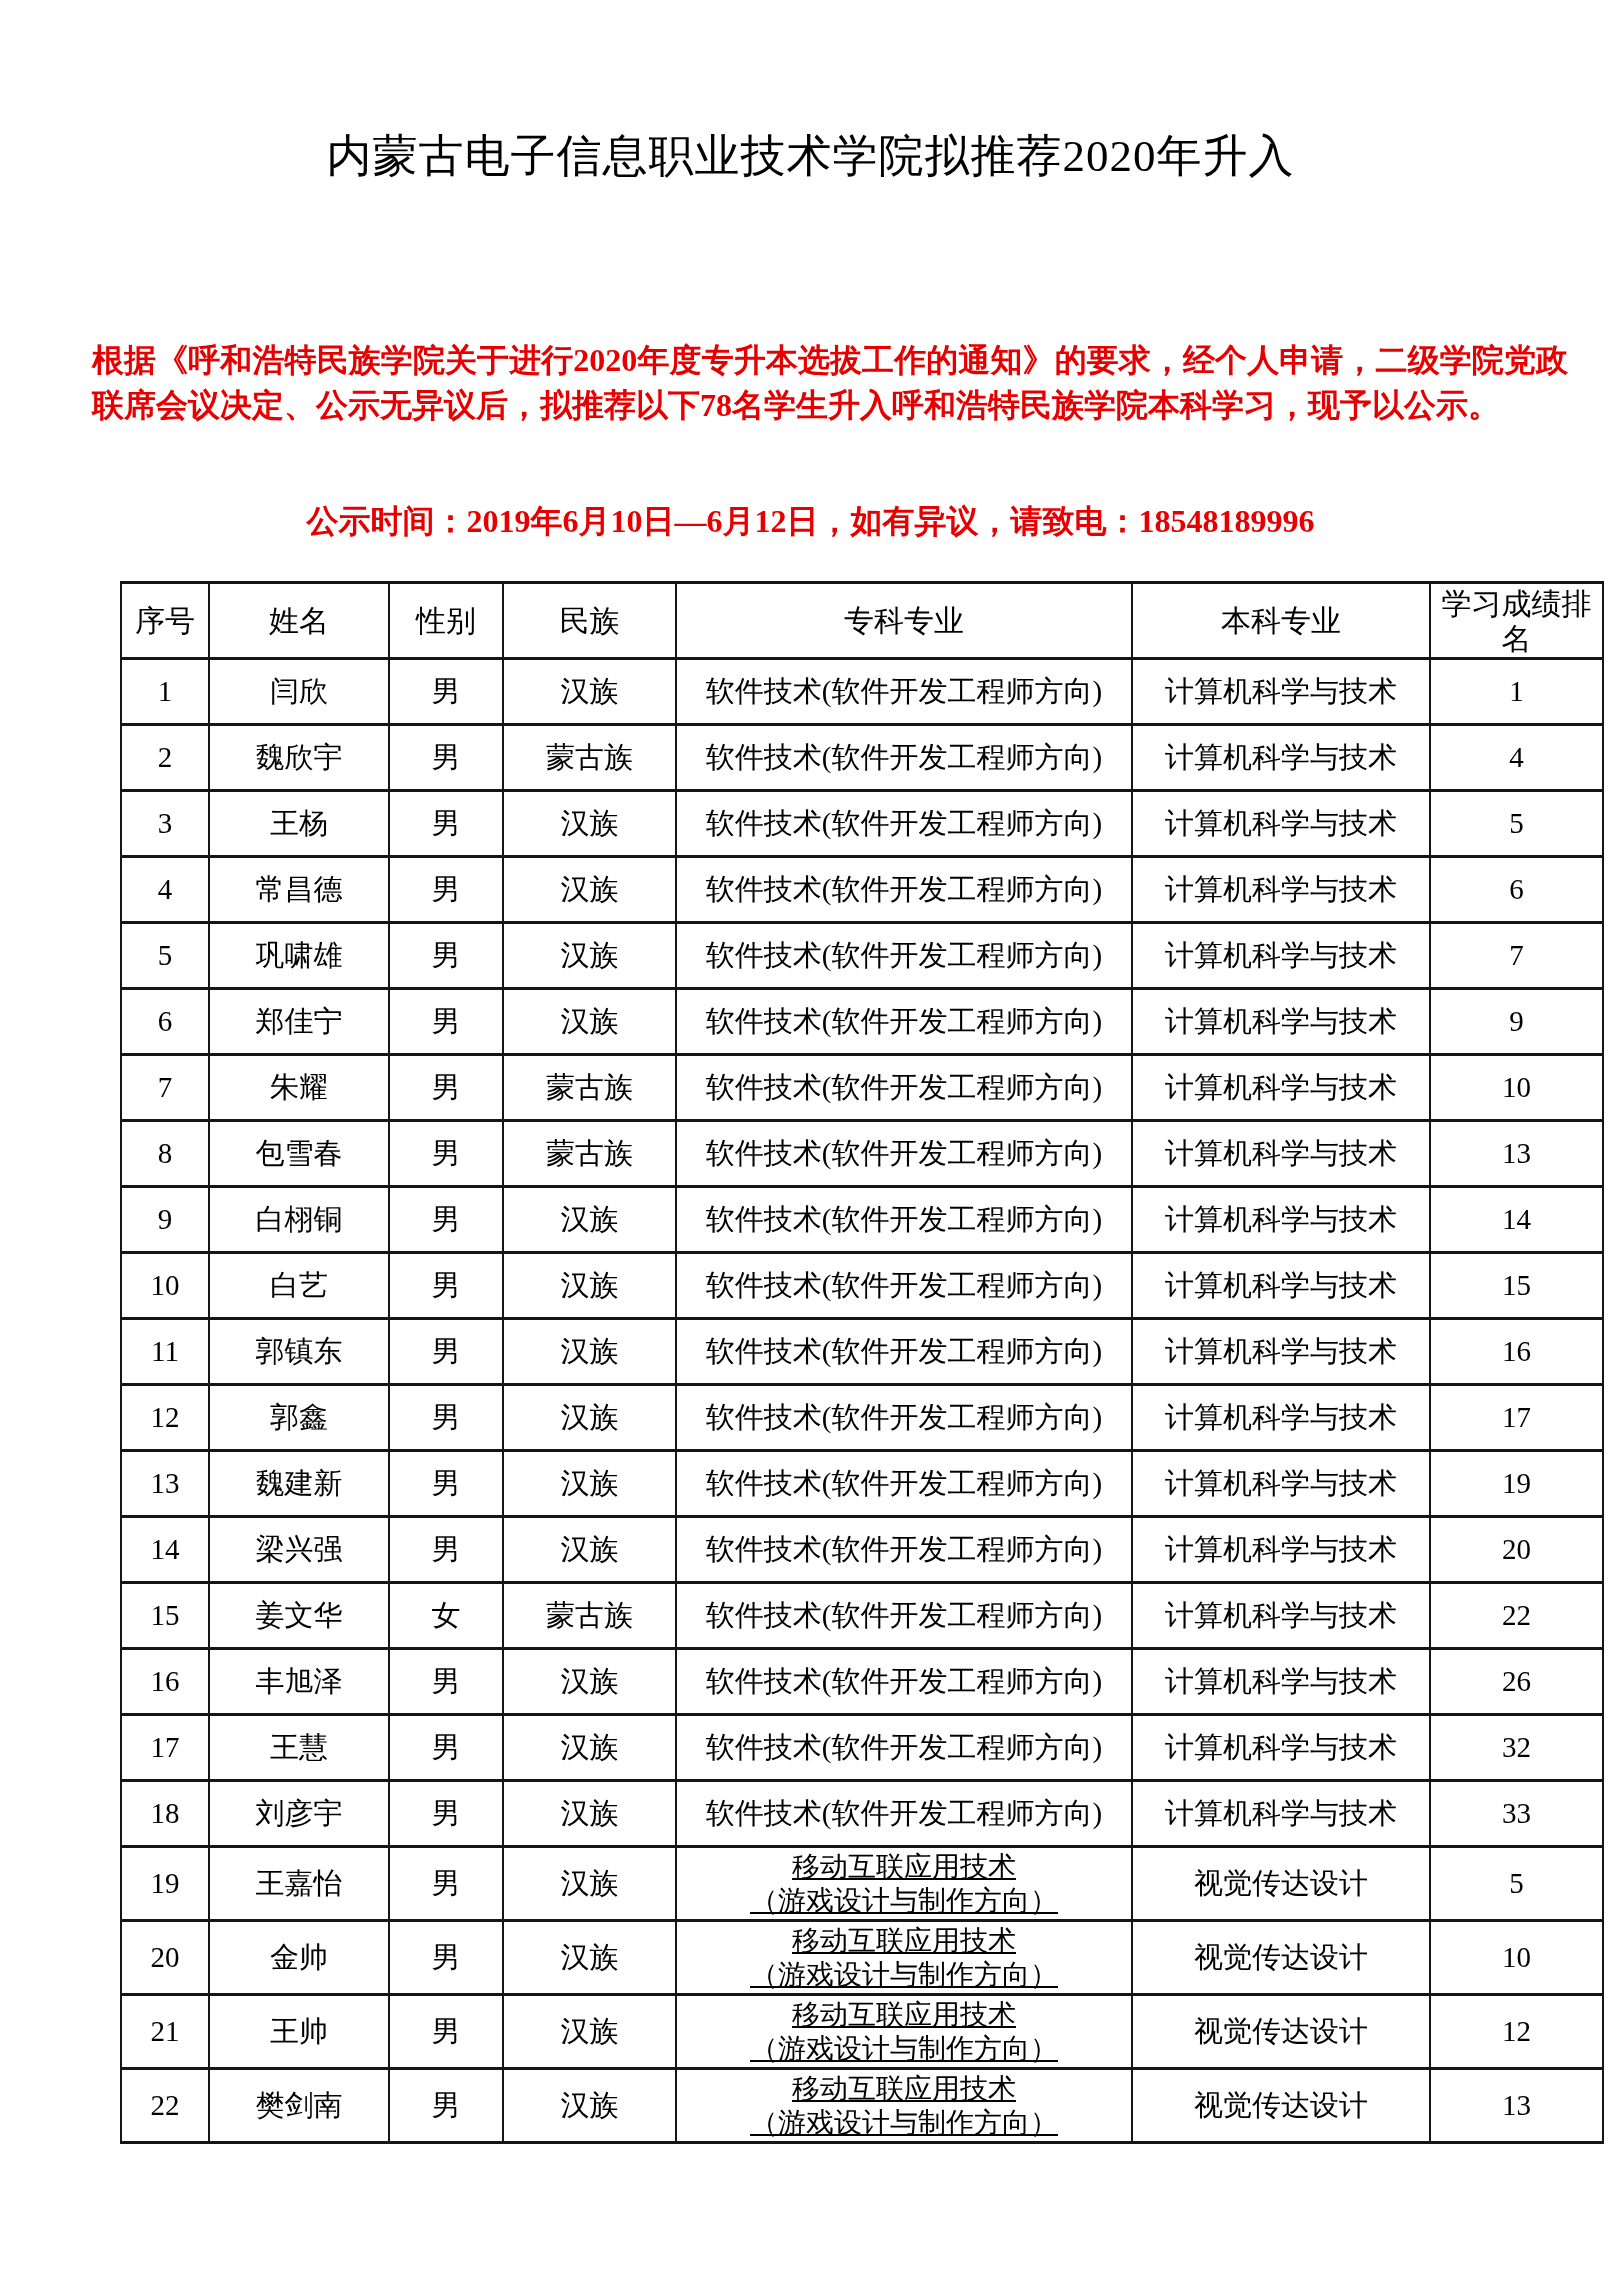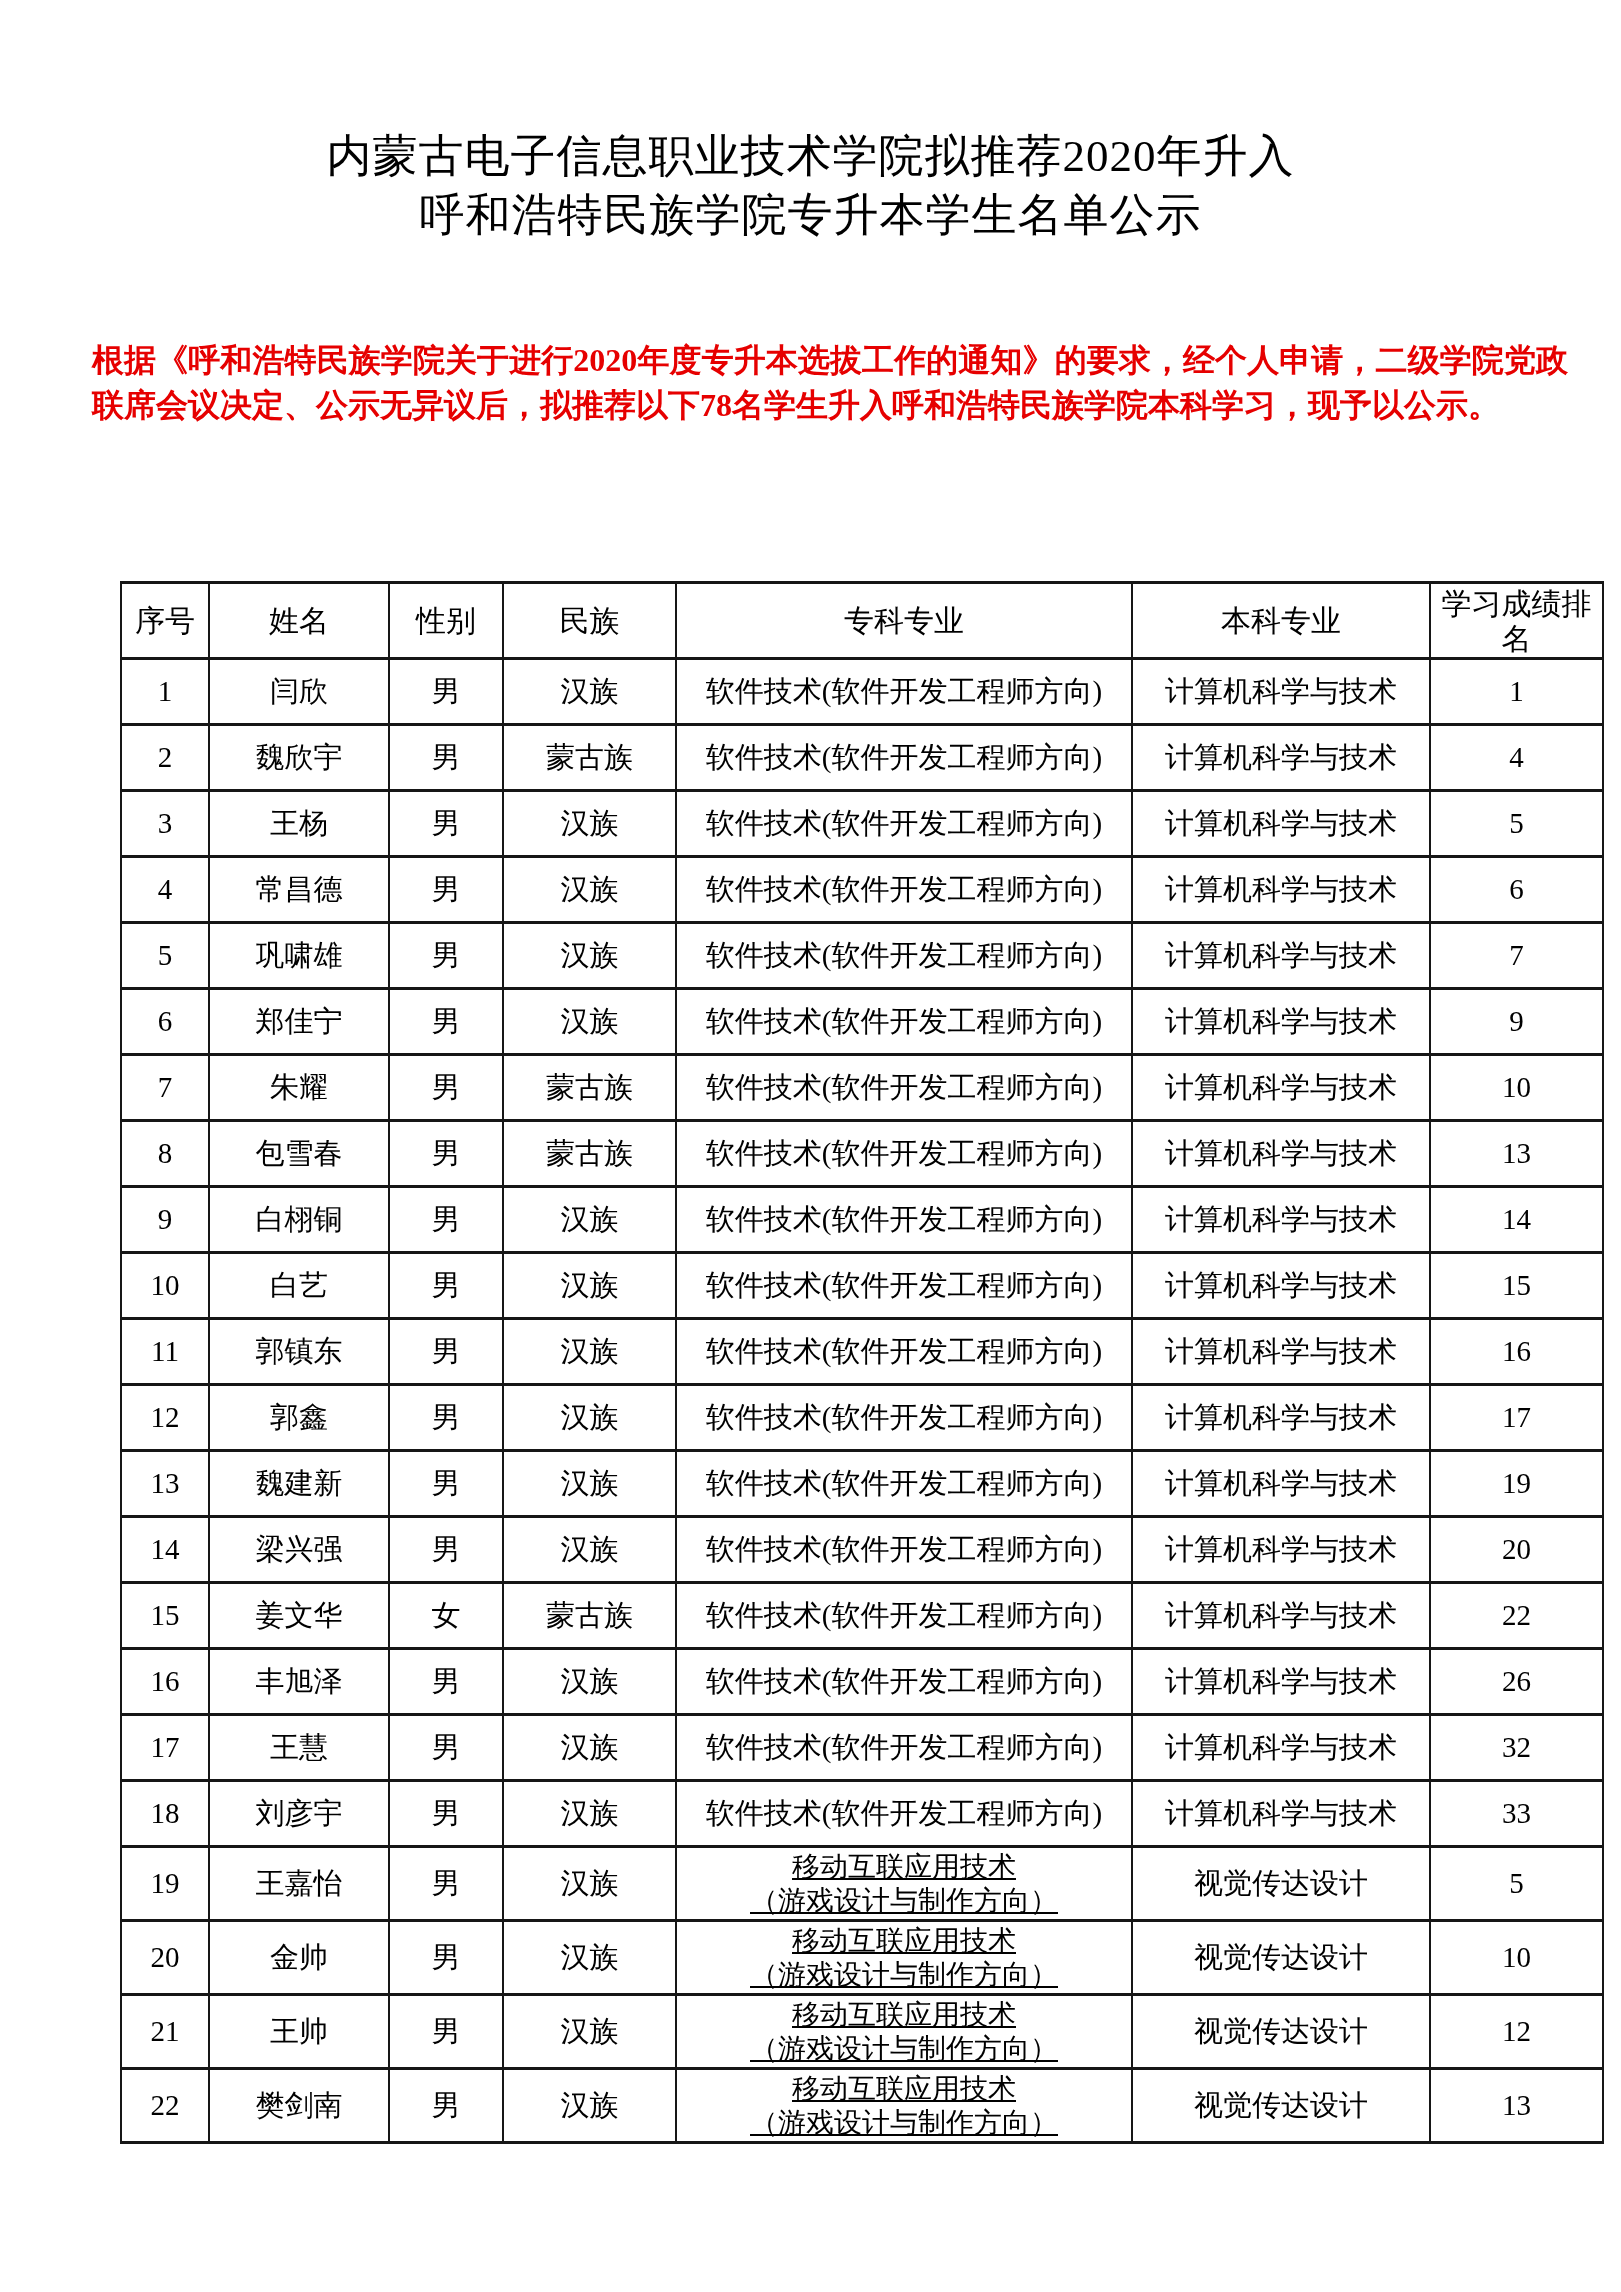--- a/index.html
+++ b/index.html
@@ -88,25 +88,25 @@
   col.c6 { width: 298px; }
   col.c7 { width: 173px; }
 </style>
 </head>
 <body>
 
 <div class="page">
 
   <h1 class="title">
     <span class="title-line">内蒙古电子信息职业技术学院拟推荐2020年升入</span>
-    <span class="title-line">呼和浩特民族学院专升本学生名单公示</span>
   </h1>
 
   <p class="intro">根据《呼和浩特民族学院关于进行2020年度专升本选拔工作的通知》的要求，经个人申请，二级学院党政联席会议决定、公示无异议后，拟推荐以下78名学生升入呼和浩特民族学院本科学习，现予以公示。</p>
 
+  <p class="notice">公示时间：2019年6月10日—6月12日，如有异议，请致电：18548189996</p>
 
   <table class="roster">
     <colgroup>
       <col class="c1">
         <col class="c2">
         <col class="c3">
         <col class="c4">
       <col class="c5">
         <col class="c6">
         <col class="c7">

